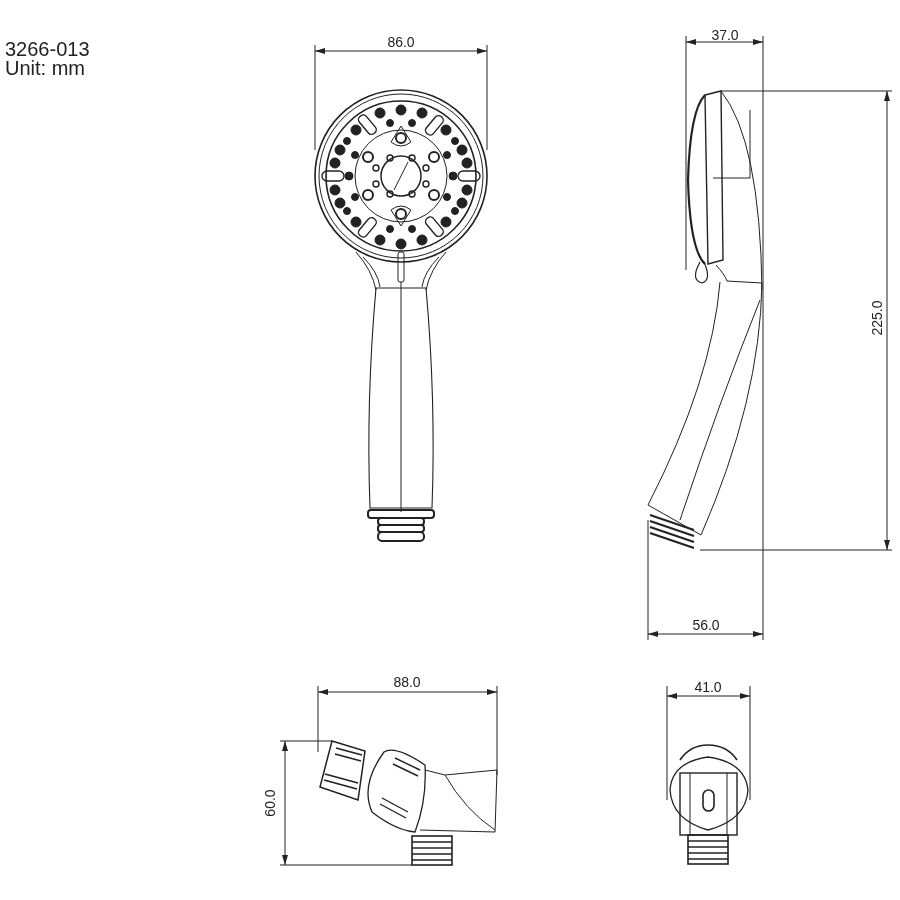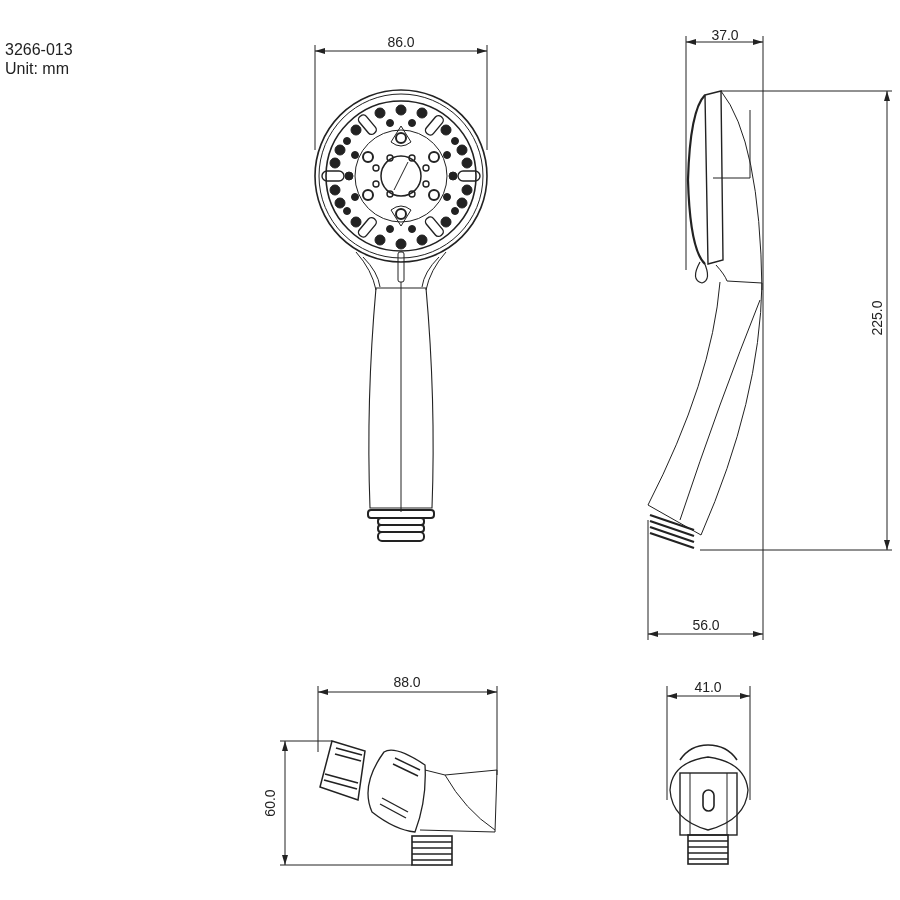--- a/index.html
+++ b/index.html
@@ -1,17 +1,17 @@
 <!DOCTYPE html>
 <html><head>
 <meta charset="utf-8">
 <style>
   html,body{margin:0;padding:0;background:#fff;}
   body{width:900px;height:900px;position:relative;overflow:hidden;font-family:"Liberation Sans",sans-serif;color:#222;}
-  .header{position:absolute;left:5px;top:40px;font-size:16px;line-height:19px;color:#222;}
+  .header{position:absolute;left:5px;top:40px;font-size:20px;line-height:19px;color:#222;}
   .header div{white-space:nowrap;}
   svg{position:absolute;left:0;top:0;}
   .dim{font-family:"Liberation Sans",sans-serif;font-size:14px;fill:#222;}
 </style>
 </head>
 <body>
 
 <div class="header">
   <div>3266-013</div>
   <div>Unit: mm</div>

